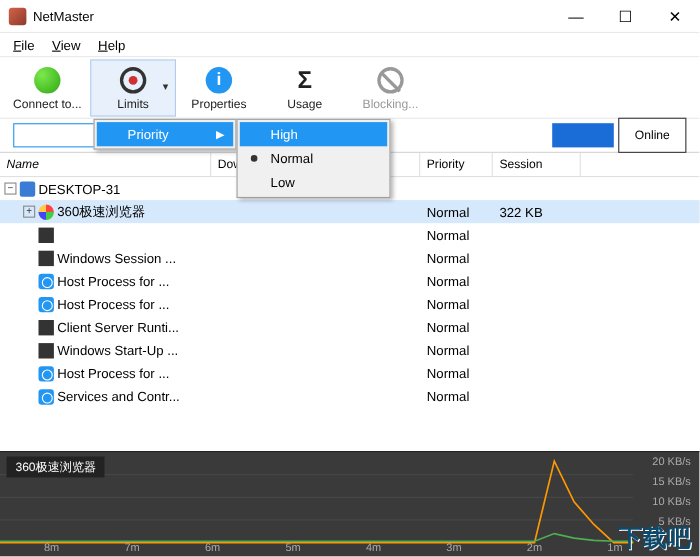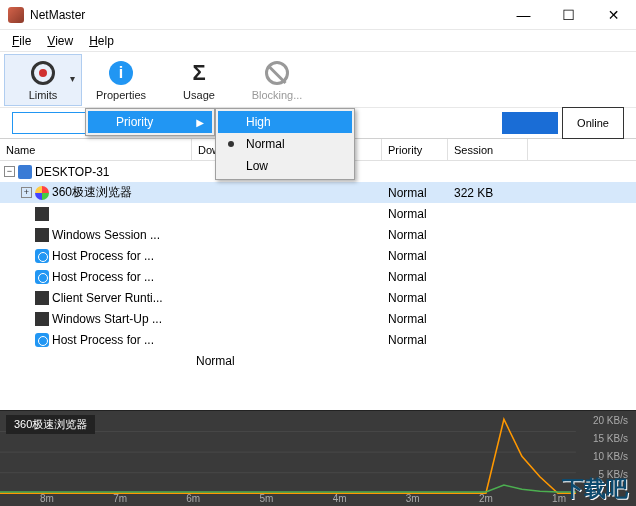--- a/index.html
+++ b/index.html
@@ -33,21 +33,21 @@
 .settings-icon .line:nth-child(2)::before { left:10px; }
 .settings-icon .line:nth-child(3)::before { left:6px; }
 .filter-bar { height: 30px; display: flex; align-items: center; padding: 4px 12px; gap: 4px; }
 .search-input { flex: 0 0 180px; height: 22px; border: 1px solid #2196f3; padding: 2px 4px; outline: none; }
 .segment { height: 32px; display: flex; align-items: center; justify-content: center; border: 1px solid #333; font-size: 11px; }
 .seg-online { width: 62px; background: #fff; }
 .blue-block { width: 56px; height: 22px; background: #1a6dd6; }
 .table { border-top: 1px solid #d0d0d0; }
 .table-header { display: flex; height: 22px; background: #fff; border-bottom: 1px solid #e0e0e0; font-size: 11px; }
 .th { padding: 3px 6px; border-right: 1px solid #e0e0e0; display: flex; align-items: center; }
-.col-name { width: 192px; }
+.col-name { width: 192px; font-style: italic; }
 .col-dl { width: 130px; }
 .col-ul { width: 60px; }
 .col-pri { width: 66px; }
 .col-sess { width: 80px; }
 .table-body { height: 212px; overflow-y: scroll; }
 .row { display: flex; height: 21px; align-items: center; font-size: 12px; }
 .row.selected { background: #d6e8fb; }
 .cell { padding: 0 4px; }
 .cell-name { width: 192px; display: flex; align-items: center; gap: 3px; }
 .cell-pri { width: 66px; padding-left: 6px; }
@@ -89,20 +89,26 @@
   </div>
 </div>
 
 <div class="menubar">
   <div class="menu-item"><span class="u">F</span><span>ile</span></div>
   <div class="menu-item"><span class="u">V</span>iew</div>
   <div class="menu-item"><span class="u">H</span>elp</div>
 </div>
 
 <div class="toolbar">
+  <div class="tool-btn">
+    <div class="icon-wrap">
+        <div class="circle-green"></div>
+      </div>
+    <div class="label">Connect to...</div>
+  </div>
   <div class="tool-btn limits">
     <div class="icon-wrap">
         <div class="circle-target"></div>
       </div>
     <div class="label">Limits</div>
     <span class="dropdown-arrow">▾</span>
   </div>
   <div class="tool-btn">
     <div class="icon-wrap">
         <div class="circle-info">i</div>
@@ -229,20 +235,26 @@
             <span class="indent" style="width:14px"></span>
             <span style="width:11px;display:inline-block"></span>
             <span class="proc-icon icon-gear"></span>
             <span>Host Process for ...</span>
           </div>
           <div class="cell cell-gap"></div>
           <div class="cell cell-pri">Normal</div>
           <div class="cell cell-sess"></div>
         </div>
         <div class="row">
+          <div class="cell cell-name">
+            <span class="indent" style="width:14px"></span>
+            <span style="width:11px;display:inline-block"></span>
+            <span class="proc-icon icon-gear"></span>
+            <span>Services and Contr...</span>
+          </div>
           <div class="cell cell-gap"></div>
           <div class="cell cell-pri">Normal</div>
           <div class="cell cell-sess"></div>
         </div>
         <div class="row">
           <div class="cell cell-gap"></div>
           <div class="cell cell-sess"></div>
         </div>
       </div>
   </div>

